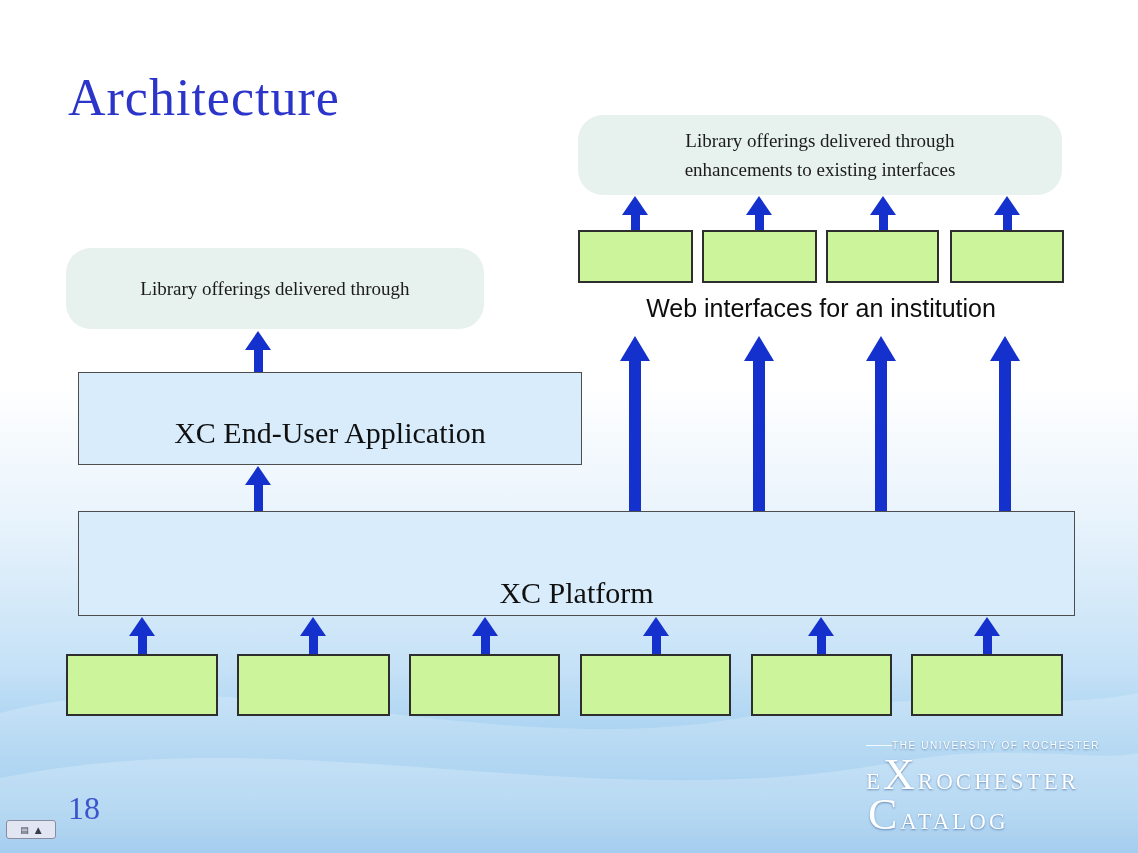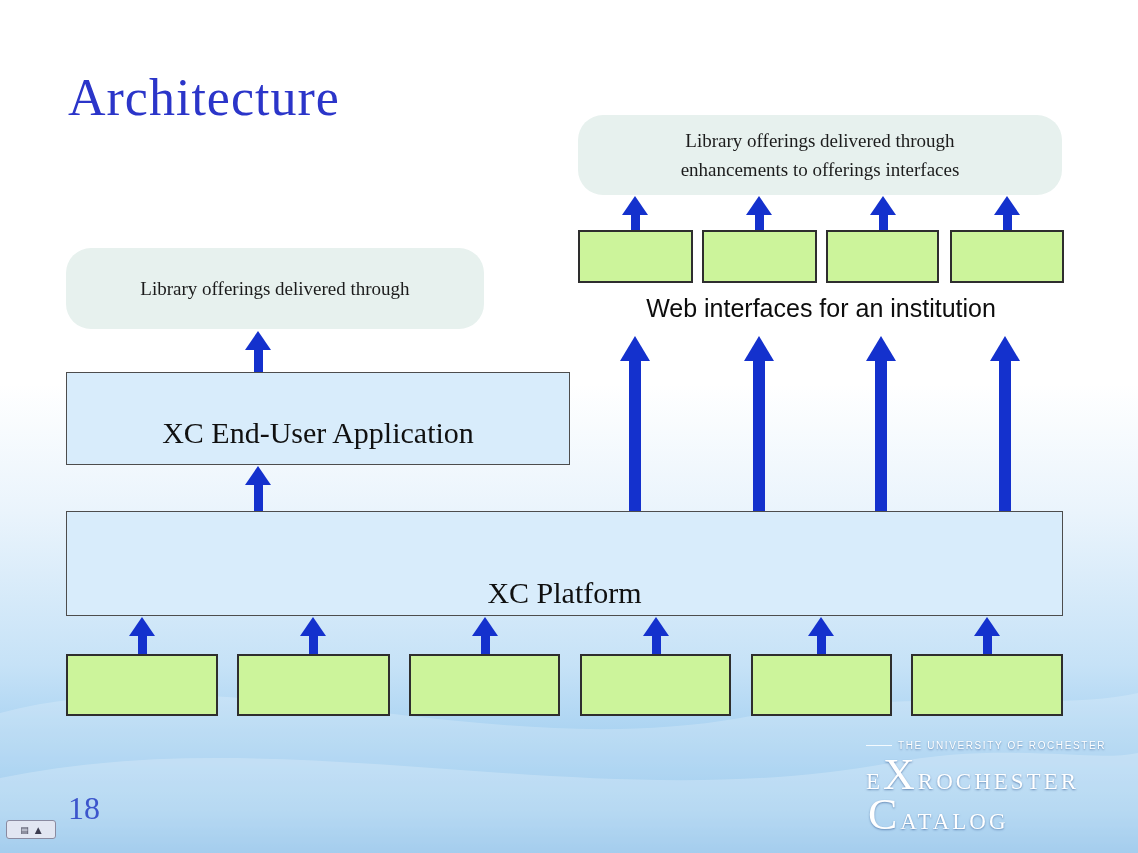--- a/index.html
+++ b/index.html
@@ -25,21 +25,21 @@
   }
 
   .greenbox {
     position:absolute; background:var(--green-box,#ccf49b);
     border:2px solid var(--green-box-border,#2e2e2e); box-sizing:border-box;
   }
   .bluebox {
     position:absolute; background:var(--blue-box,#d8ecfb);
     border:1px solid var(--blue-box-border,#4d4d4d); box-sizing:border-box;
     display:flex; justify-content:center; align-items:flex-end;
-    font-size:30px; color:#101010; font-family:"Liberation Serif", serif;
+    font-size:30px; color:#101010; font-family:"Liberation Serif", serif;margin-left:12px;
   }
 
   .label-sans {
     position:absolute; text-align:center;
     font-family:Liberation Sans, sans-serif; font-size:25px; color:#0d0d0d;
   }
 
   .arrow { position:absolute; display:flex; flex-direction:column; align-items:center; }
   .arrow .head {
     width:0; height:0;
@@ -54,21 +54,21 @@
   .arrow.lg .shaft { width:12px; }
 
   .page-number {
     position:absolute; left:68px; top:790px;
     font-size:32px; color:var(--page-number-blue,#3c55cc);
     font-family:Liberation Serif, serif;
   }
 
   .logo { position:absolute; left:866px; top:740px; width:214px; color:#ffffff;
           text-shadow:0 1px 2px rgba(30,70,130,0.55); }
-  .logo-univ { display:flex; align-items:center; gap:6px;
+  .logo-univ { display:flex; align-items:center; 
                font-family:"Liberation Sans", sans-serif; font-size:10px; letter-spacing:1.6px; white-space:nowrap; }
   .logo-univ .rule { flex:0 0 26px; height:1px; background:rgba(255,255,255,0.85); }
   .logo-ext, .logo-cat { display:flex; align-items:baseline; font-family:"Liberation Serif", serif; letter-spacing:3px; line-height:0.95; }
   .logo-ext { margin-top:3px; }
   .logo-cat { margin-top:-2px; margin-left:2px; }
   .logo .huge { font-size:44px; }
   .logo .led, .logo .rest { font-size:23px; }
 
   .controls {
     position:absolute; left:6px; top:820px; width:48px; height:17px;
@@ -85,21 +85,21 @@
 
   <svg class="waves" viewBox="0 0 1138 240" preserveAspectRatio="none">
     <path d="M0,100 C 230,40 480,150 740,105 C 930,72 1050,100 1138,80 L1138,240 L0,240 Z" fill="rgba(255,255,255,0.20)"></path>
     <path d="M0,165 C 290,105 590,205 890,150 C 1010,128 1090,150 1138,140 L1138,240 L0,240 Z" fill="rgba(255,255,255,0.22)"></path>
   </svg>
 
   <h1 class="title">Architecture</h1>
 
   <div class="callout" style="left:578px; top:115px; width:484px; height:80px;">
     <div>Library offerings delivered through</div>
-    <div>enhancements to offerings interfaces</div>
+    <div>enhancements to existing interfaces</div>
   </div>
 
   <div class="arrow" style="left:622px; top:196px; height:34px;">
       <div class="head"></div>
       <div class="shaft"></div>
     </div>
   <div class="arrow" style="left:746px; top:196px; height:34px;">
       <div class="head"></div>
       <div class="shaft"></div>
     </div>

